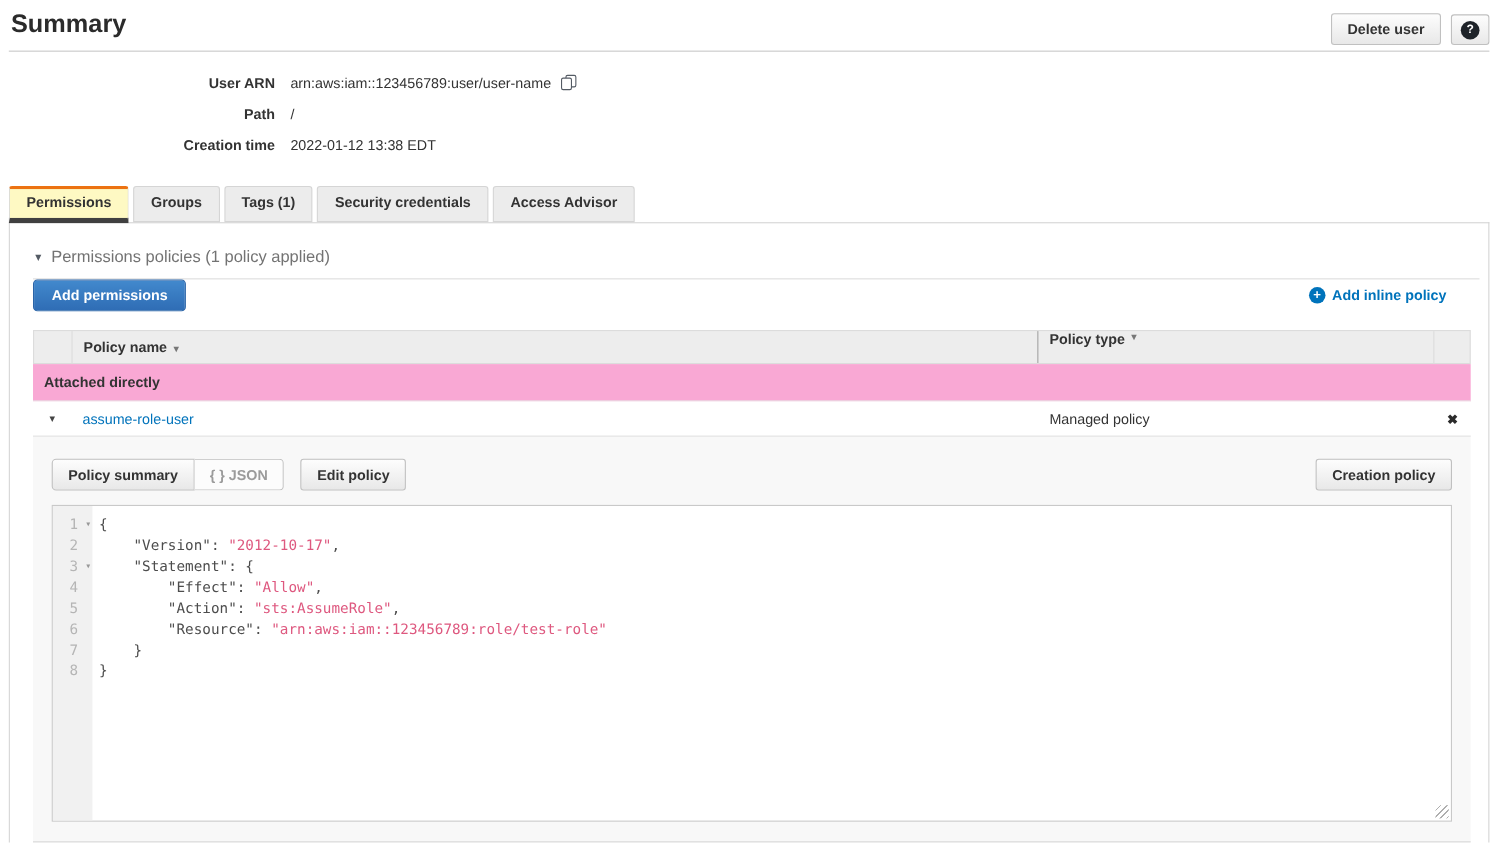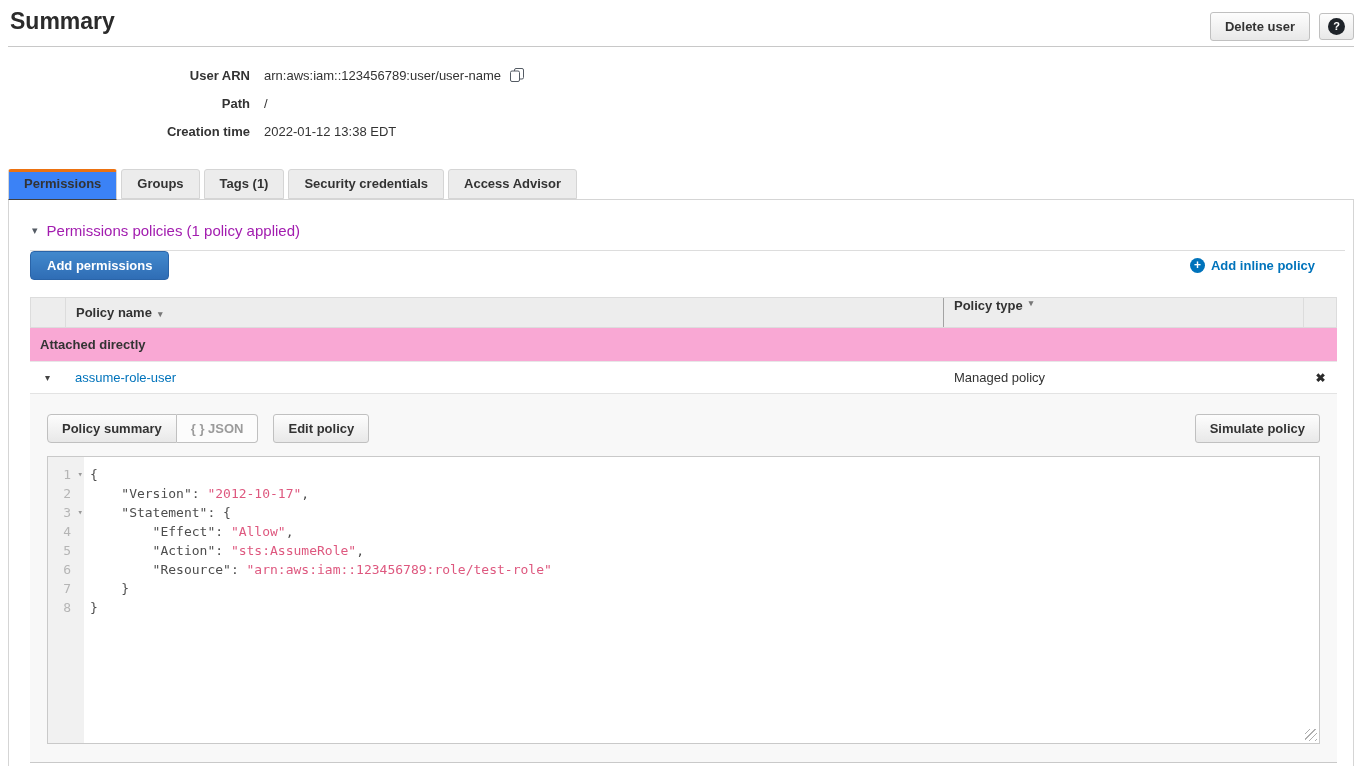--- a/index.html
+++ b/index.html
@@ -22,31 +22,31 @@
   .info-section { margin-top:15px; }
   .info-row { line-height:28px; }
   .info-label { display:inline-block; width:250px; text-align:right; font-weight:bold; }
   .info-value { margin-left:14px; }
   .copy-icon { margin-left:8px; vertical-align:-3px; cursor:pointer; }
 
   
   .tab-bar { display:flex; gap:4px; margin:23px 8px 0 8px; position:relative; z-index:2; }
   .tab { padding:6px 15px 7px 15px; font-weight:bold; background:#ececec;
     border:1px solid #d5d5d5; border-radius:3px 3px 0 0; cursor:pointer; color:#333; }
-  .tab.active { background:#3b82f6; border-top:3px solid #ec7211; border-bottom:1px solid #404040;
+  .tab.active { background:#fef9c3; border-top:3px solid #ec7211; border-bottom:5px solid #404040;
     margin-bottom:-1px; padding-top:4px; }
 
   
   .tab-panel { position:relative; z-index:1; margin:0 8px; border:1px solid #d5d5d5; border-bottom:0;
     height:578px; background:#fff; padding:14px 8px 0 21px; }
 
   .expander { display:flex; align-items:center; padding:8px 0 11px 2px;
     border-bottom:1px solid #ddd; cursor:pointer; }
   .expander .caret { font-size:11px; color:#545b64; margin-right:9px; }
-  .expander .title { font-size:15px; color:#a21caf; }
+  .expander .title { font-size:15px; color:#737373; }
 
   .actions-row { display:flex; justify-content:space-between; align-items:center; }
   .btn-primary { padding:6px 16px; font-size:13px; font-weight:bold; color:#fff;
     background:linear-gradient(#4289cd,#2f6db5); border:1px solid #2a64a8; border-radius:4px; cursor:pointer; }
   .inline-policy-link { display:flex; align-items:center; gap:6px; color:#0073bb; font-weight:bold;
     cursor:pointer; margin-right:30px; }
   .plus-circle { display:inline-block; width:15px; height:15px; border-radius:50%; background:#0073bb;
     color:#fff; font-size:12px; font-weight:bold; text-align:center; line-height:15px; }
 
   
@@ -163,21 +163,21 @@
       <div class="cell-detach">✖</div>
     </div>
 
     <div class="policy-detail">
       <div class="detail-toolbar">
         <div class="btn-group">
           <button class="btn">Policy summary</button>
           <button class="btn btn-json">{ } JSON</button>
         </div>
         <button class="btn btn-edit">Edit policy</button>
-        <button class="btn btn-simulate">Simulate policy</button>
+        <button class="btn btn-simulate">Creation policy</button>
       </div>
 
       <div class="editor">
         <div class="gutter-bg"></div>
         <div class="code-lines">
           <div class="code-line">
             <div class="gutter-cell">
                 <span class="gutter-num">1</span>
                 <span class="gutter-fold">▾</span>
               </div>

